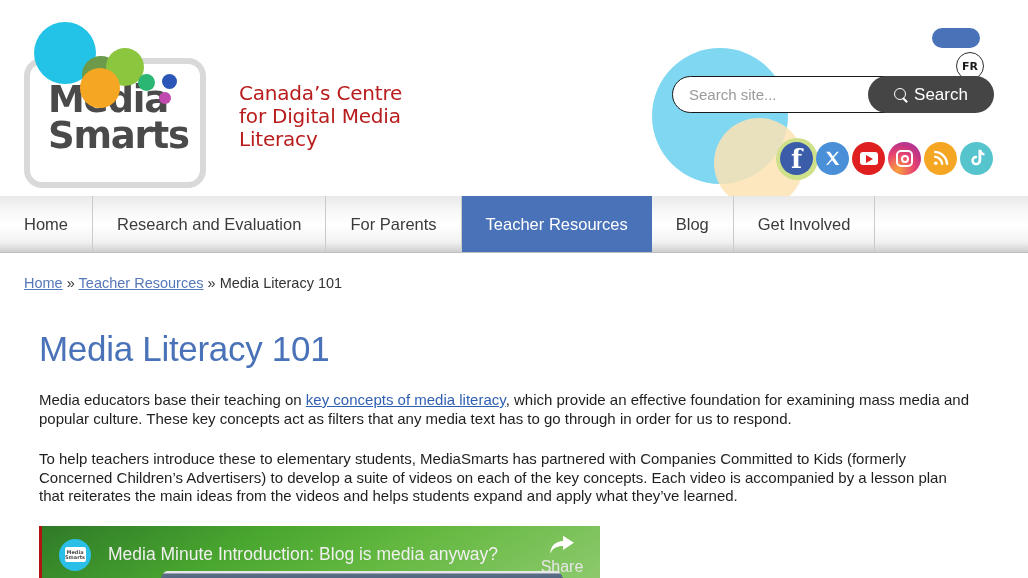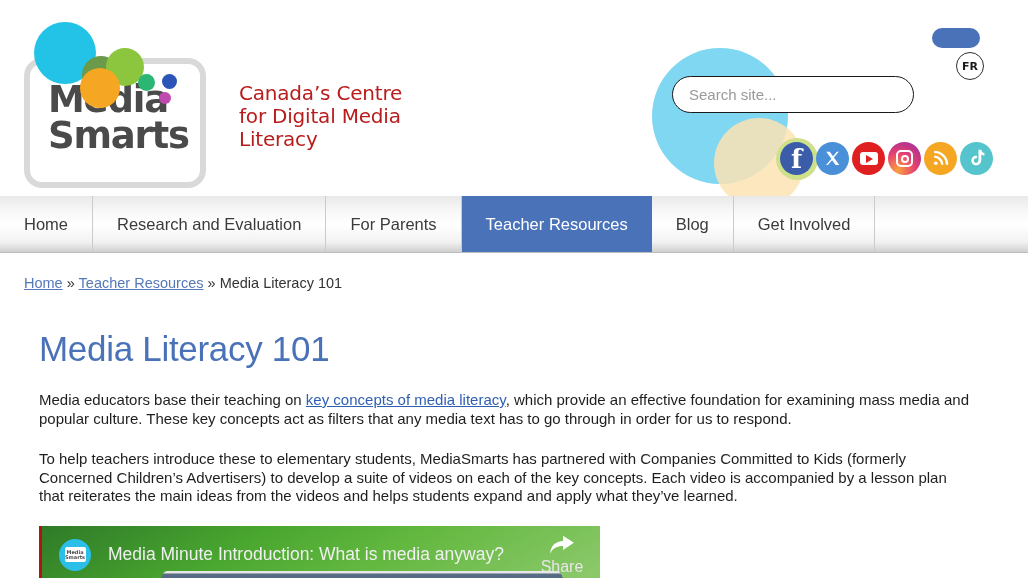--- a/index.html
+++ b/index.html
@@ -323,20 +323,24 @@
     <div>for Digital Media</div>
     <div>Literacy</div>
   </div>
 
   <div class="lang-toggle">
     <div class="lang-knob">FR</div>
   </div>
 
   <div class="search-wrap">
     <input class="search-input" type="text" placeholder="Search site..." style="">
+    <button class="search-btn">
+      <span class="mag"></span>
+      <span>Search</span>
+    </button>
   </div>
 
   <div class="social">
     <a class="soc soc-fb">f</a>
     <a class="soc soc-x">
       <svg width="17" height="17" viewBox="0 0 24 24" aria-hidden="true">
         <path fill="#ffffff" d="M3 2.5h5.2l4.6 6.2 5.3-6.2H21l-7 8.2L21.6 21h-5.2l-5-6.7L5.4 21H3l7.5-8.8L3 2.5z"></path>
       </svg>
     </a>
     <a class="soc soc-yt">
@@ -389,21 +393,21 @@
     <span>Media educators base their teaching on </span><a>key concepts of media literacy</a><span>, which provide an effective foundation for examining mass media and popular culture. These key concepts act as filters that any media text has to go through in order for us to respond.</span>
   </p>
 
   <p class="para">To help teachers introduce these to elementary students, MediaSmarts has partnered with Companies Committed to Kids (formerly Concerned Children’s Advertisers) to develop a suite of videos on each of the key concepts. Each video is accompanied by a lesson plan that reiterates the main ideas from the videos and helps students expand and apply what they’ve learned.</p>
 
   <div class="video">
     <div class="video-laptop"></div>
     <div class="video-avatar">
       <span class="av-card">Media Smarts</span>
     </div>
-    <div class="video-title">Media Minute Introduction: What is media anyway?</div>
+    <div class="video-title">Media Minute Introduction: Blog is media anyway?</div>
     <div class="video-share">
       <svg class="share-arrow" viewBox="0 0 24 20">
         <path fill="#ffffff" d="M13 1.5 23 8l-10 6.5V11C7.5 11 3.5 13 1 18c.5-8 5.5-11.5 12-11.8V1.5z"></path>
       </svg>
       <span class="share-label">Share</span>
     </div>
   </div>
 </div>
 
 </body></html>

